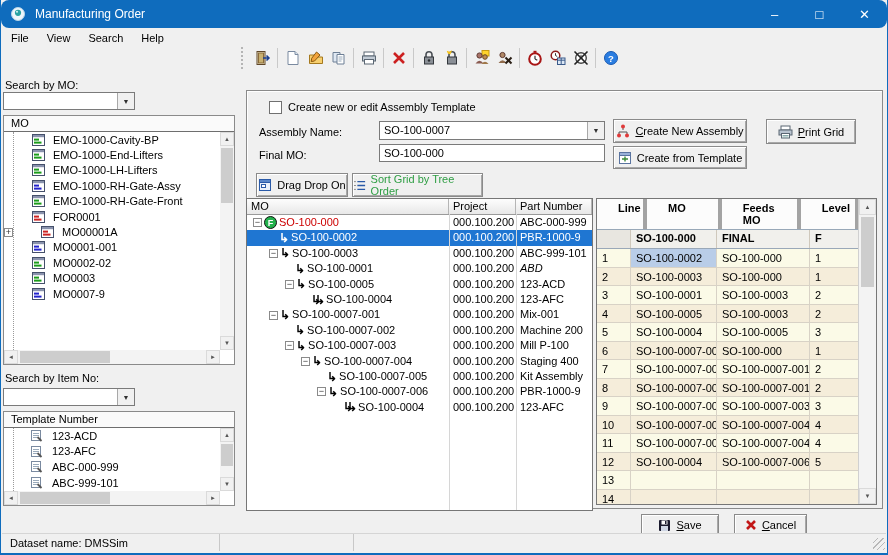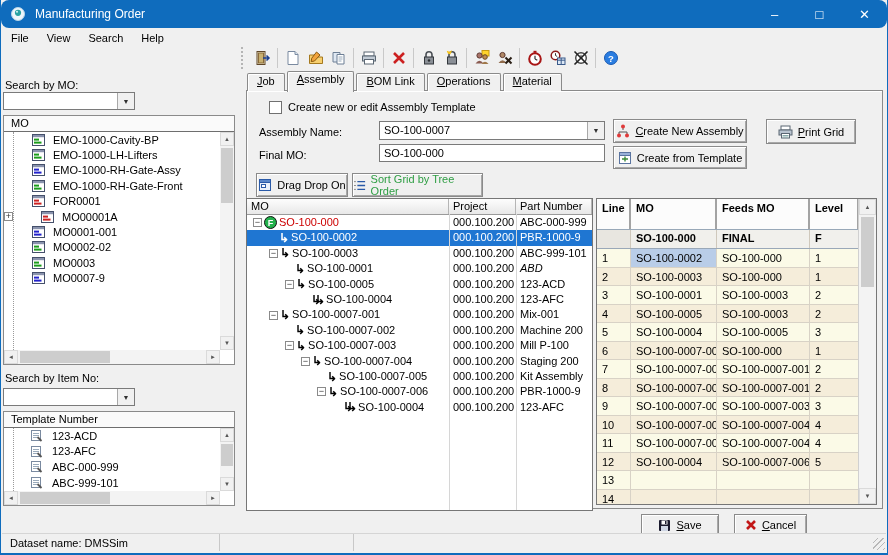--- a/index.html
+++ b/index.html
@@ -72,21 +72,21 @@
   .tg-mo{display:flex;align-items:center;gap:2px;}
   .arrow{font-weight:bold;font-size:12px;line-height:10px;}
   .arrow.dbl{letter-spacing:-6px;margin-right:5px;}
   .fbadge{width:13px;height:13px;border-radius:50%;background:#22b14c;border:1px solid #111;
           color:#fff;font-size:9px;font-weight:bold;text-align:center;line-height:12px;box-sizing:border-box;flex:0 0 auto;}
   
   .feedsgrid{position:absolute;left:595px;top:198px;width:281px;height:307px;background:#fff;
              border:1px solid #767676;box-sizing:border-box;overflow:hidden;}
   .fg-inner{position:absolute;left:0;top:0;right:17px;bottom:0;}
   .fg-hdr{display:flex;height:30px;background:#fcfcfc;border-bottom:1px solid #98a8b8;}
-  .fg-hdr .c{box-sizing:border-box;border-right:2px solid #a3a3a3;padding:3px 5px;font-weight:bold;}
+  .fg-hdr .c{box-sizing:border-box;border-right:4px solid #a3a3a3;padding:3px 5px;font-weight:bold;margin-left:16px;}
   .fg-fixed{display:flex;height:18px;background:#f1f0ec;border-bottom:1px solid #9aa8b8;font-weight:bold;}
   .fg-fixed .c{box-sizing:border-box;border-right:1px solid #cfc8bc;padding:1px 5px;line-height:15px;}
   .fg-row{display:flex;height:18.5px;}
   .fg-row .c{box-sizing:border-box;border-right:1px solid #d8d2c6;border-bottom:1px solid #d8d2c6;
              padding:1px 5px;line-height:16px;overflow:hidden;white-space:nowrap;}
   .fg-vscroll{position:absolute;right:0;top:0;bottom:0;width:17px;background:#f3f3f3;border-left:1px solid #d0d0d0;}
   
   .statusbar{position:absolute;left:1px;right:1px;bottom:2px;height:17px;background:#f0f0f0;
              border-top:1px solid #d5d5d5;display:flex;align-items:center;}
   .status-cell{height:100%;box-sizing:border-box;border-right:1px solid #c8c8c8;display:flex;align-items:center;padding-left:8px;}
@@ -252,20 +252,31 @@
         </div>
         <div class="mo-item">
           <span class="ic">
             <svg width="13" height="12" viewBox="0 0 13 12">
               <rect x="0.5" y="0.5" width="12" height="11" fill="#fff" stroke="#45506b"></rect>
               <rect x="1" y="1" width="11" height="2.2" fill="#8a93ad"></rect>
               <rect x="2" y="4.6" width="5" height="2" fill="#1a9c1a"></rect>
               <rect x="2" y="7.6" width="7.5" height="2" fill="#1a9c1a"></rect>
             </svg>
           </span>
+          <span>EMO-1000-End-Lifters</span>
+        </div>
+        <div class="mo-item">
+          <span class="ic">
+            <svg width="13" height="12" viewBox="0 0 13 12">
+              <rect x="0.5" y="0.5" width="12" height="11" fill="#fff" stroke="#45506b"></rect>
+              <rect x="1" y="1" width="11" height="2.2" fill="#8a93ad"></rect>
+              <rect x="2" y="4.6" width="5" height="2" fill="#1a9c1a"></rect>
+              <rect x="2" y="7.6" width="7.5" height="2" fill="#1a9c1a"></rect>
+            </svg>
+          </span>
           <span>EMO-1000-LH-Lifters</span>
         </div>
         <div class="mo-item">
           <span class="ic">
             <svg width="13" height="12" viewBox="0 0 13 12">
               <rect x="0.5" y="0.5" width="12" height="11" fill="#fff" stroke="#45506b"></rect>
               <rect x="1" y="1" width="11" height="2.2" fill="#8a93ad"></rect>
               <rect x="2" y="4.6" width="5" height="2" fill="#2222cc"></rect>
               <rect x="2" y="7.6" width="7.5" height="2" fill="#2222cc"></rect>
             </svg>
@@ -420,27 +431,20 @@
       <div class="sb-btn" style="left:0;right:0;bottom:0;height:14px;">▼</div>
       <div class="sb-thumb" style="left:1px;right:1px;top:16px;height:22px;"></div>
     </div>
     <div class="sb" style="left:0;right:14px;bottom:0;height:14px;">
       <div class="sb-btn" style="top:0;bottom:0;left:0;width:14px;">◄</div>
       <div class="sb-btn" style="top:0;bottom:0;right:0;width:14px;">►</div>
       <div class="sb-thumb" style="top:1px;bottom:1px;left:16px;width:90px;"></div>
     </div>
   </div>
 
-  <div class="tabs" id="tabs">
-      <div class="tab"><span class="ufl">Job</span></div>
-      <div class="tab active"><span class="ufl">Assembly</span></div>
-      <div class="tab"><span class="ufl">BOM Link</span></div>
-      <div class="tab"><span class="ufl">Operations</span></div>
-      <div class="tab"><span class="ufl">Material</span></div>
-    </div>
   <div class="tabpage"></div>
 
   <div class="checkbox" style="left:268px;top:101px;"></div>
   <div class="label" style="left:287px;top:101px;">Create new or edit Assembly Template</div>
 
   <div class="label" style="left:258px;top:126px;">Assembly Name:</div>
   <div class="combo" style="left:378px;top:121px;width:226px;height:19px;">
     <span>SO-100-0007</span>
     <span class="dd">▼</span>
   </div>
@@ -583,21 +587,21 @@
         <div class="c" style="width: 76px;">Mill P-100</div>
       </div>
       <div class="tg-row">
         <div class="c tg-mo" style="width: 202px;">
           <span style="display: inline-block; width: 48px;"></span>
           <span class="expbox">−</span>
           <span class="arrow">↳</span>
           <span>SO-100-0007-004</span>
         </div>
         <div class="c" style="width: 67px;">000.100.200</div>
-        <div class="c" style="width: 76px;">Staging 200</div>
+        <div class="c" style="width: 76px;">Staging 400</div>
       </div>
       <div class="tg-row">
         <div class="c tg-mo" style="width: 202px;">
           <span style="display: inline-block; width: 74px;"></span>
           <span class="arrow">↳</span>
           <span>SO-100-0007-005</span>
         </div>
         <div class="c" style="width: 67px;">000.100.200</div>
         <div class="c" style="width: 76px;">Kit Assembly</div>
       </div>

